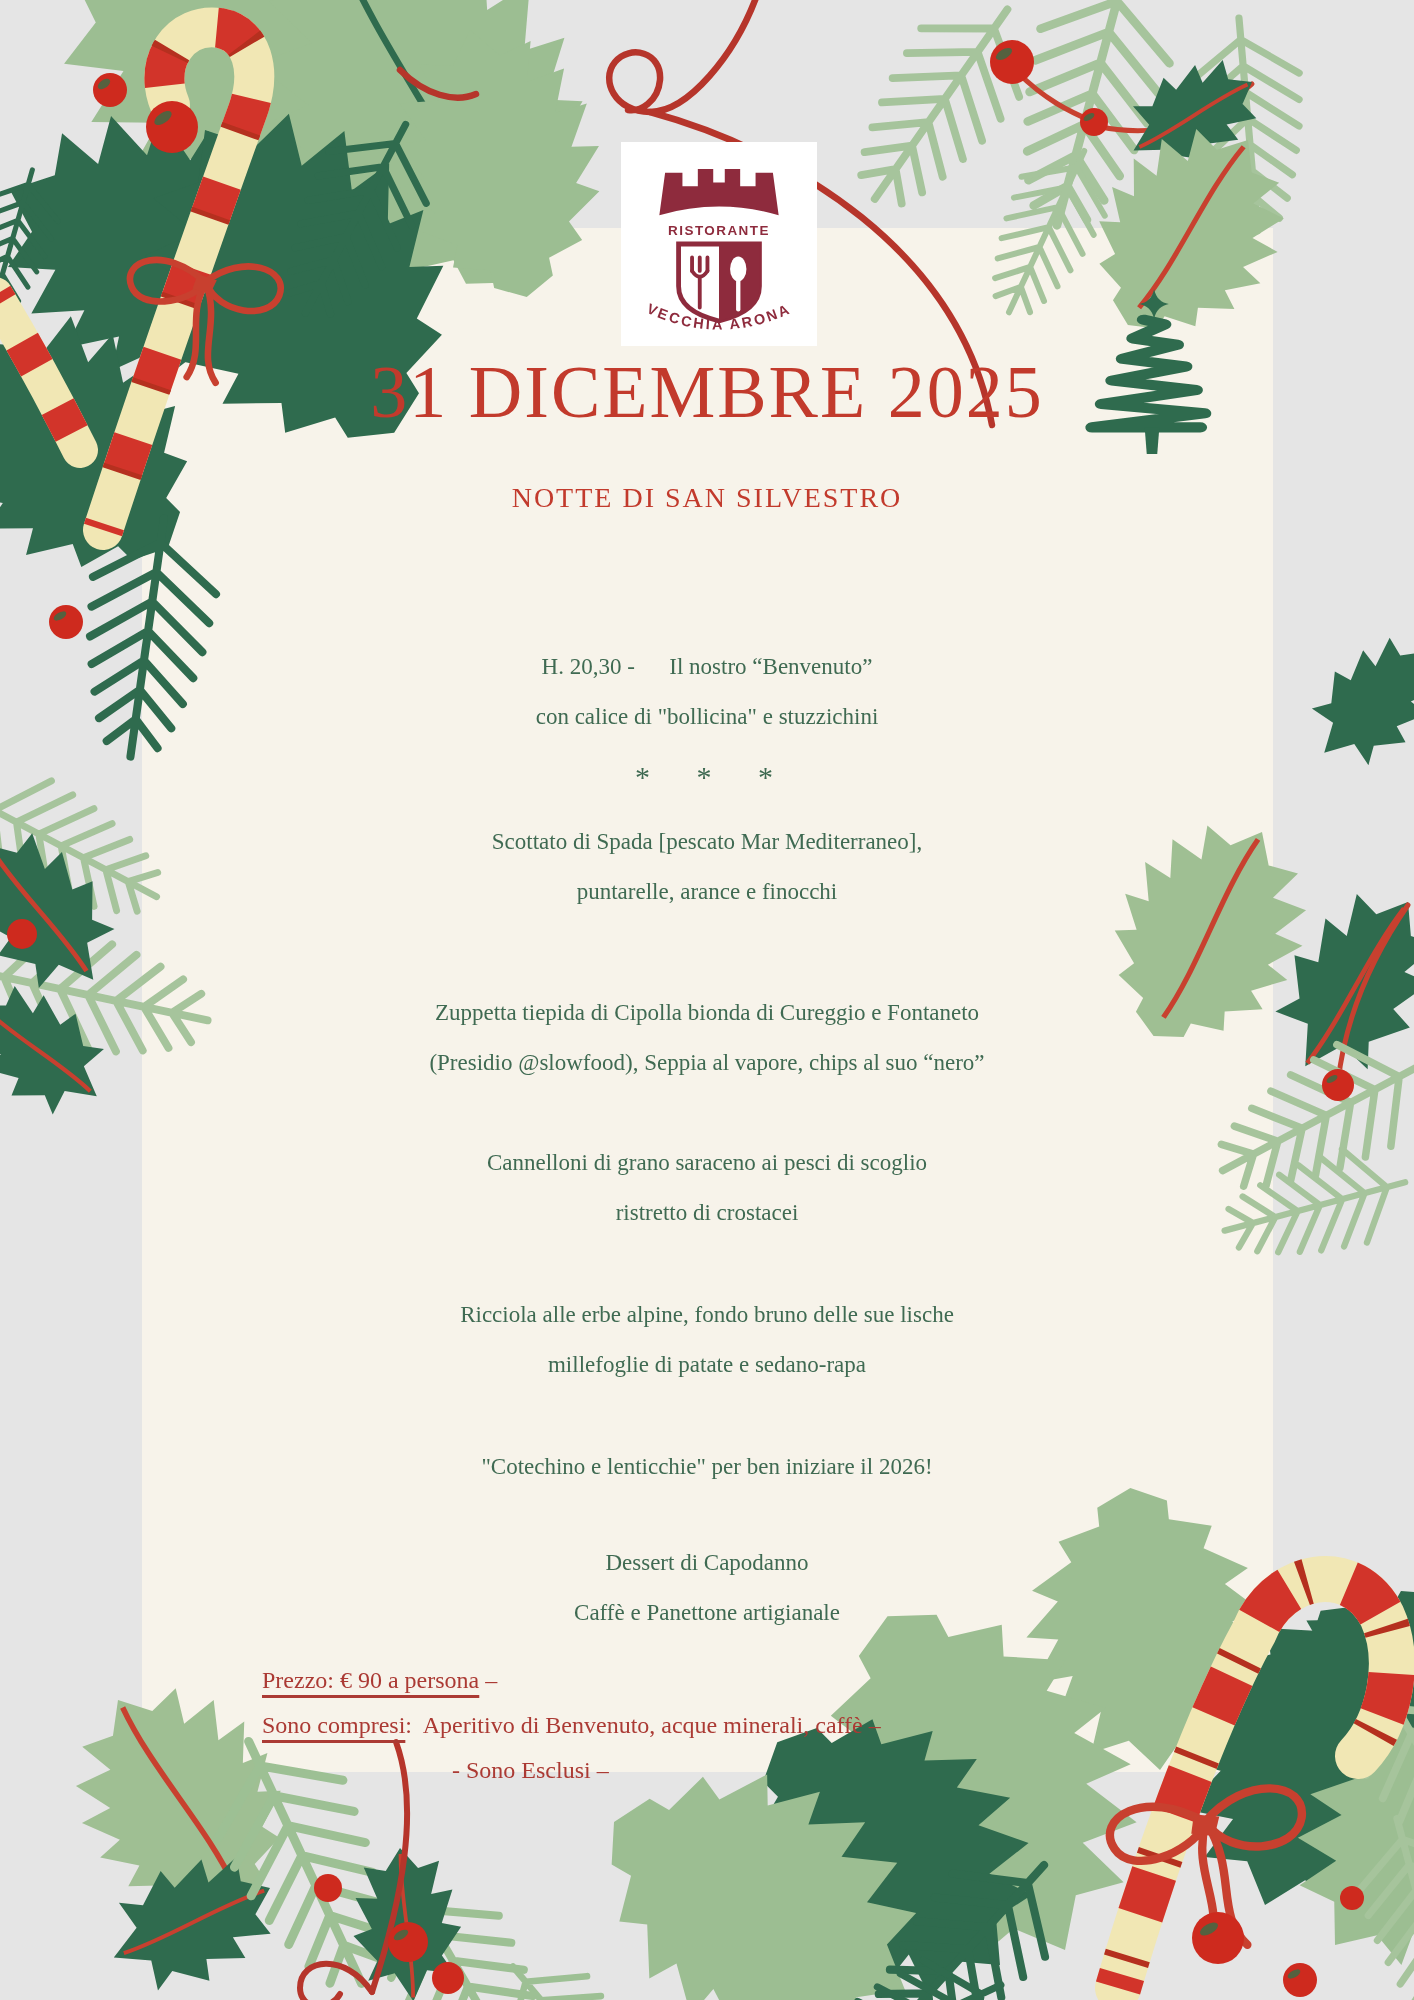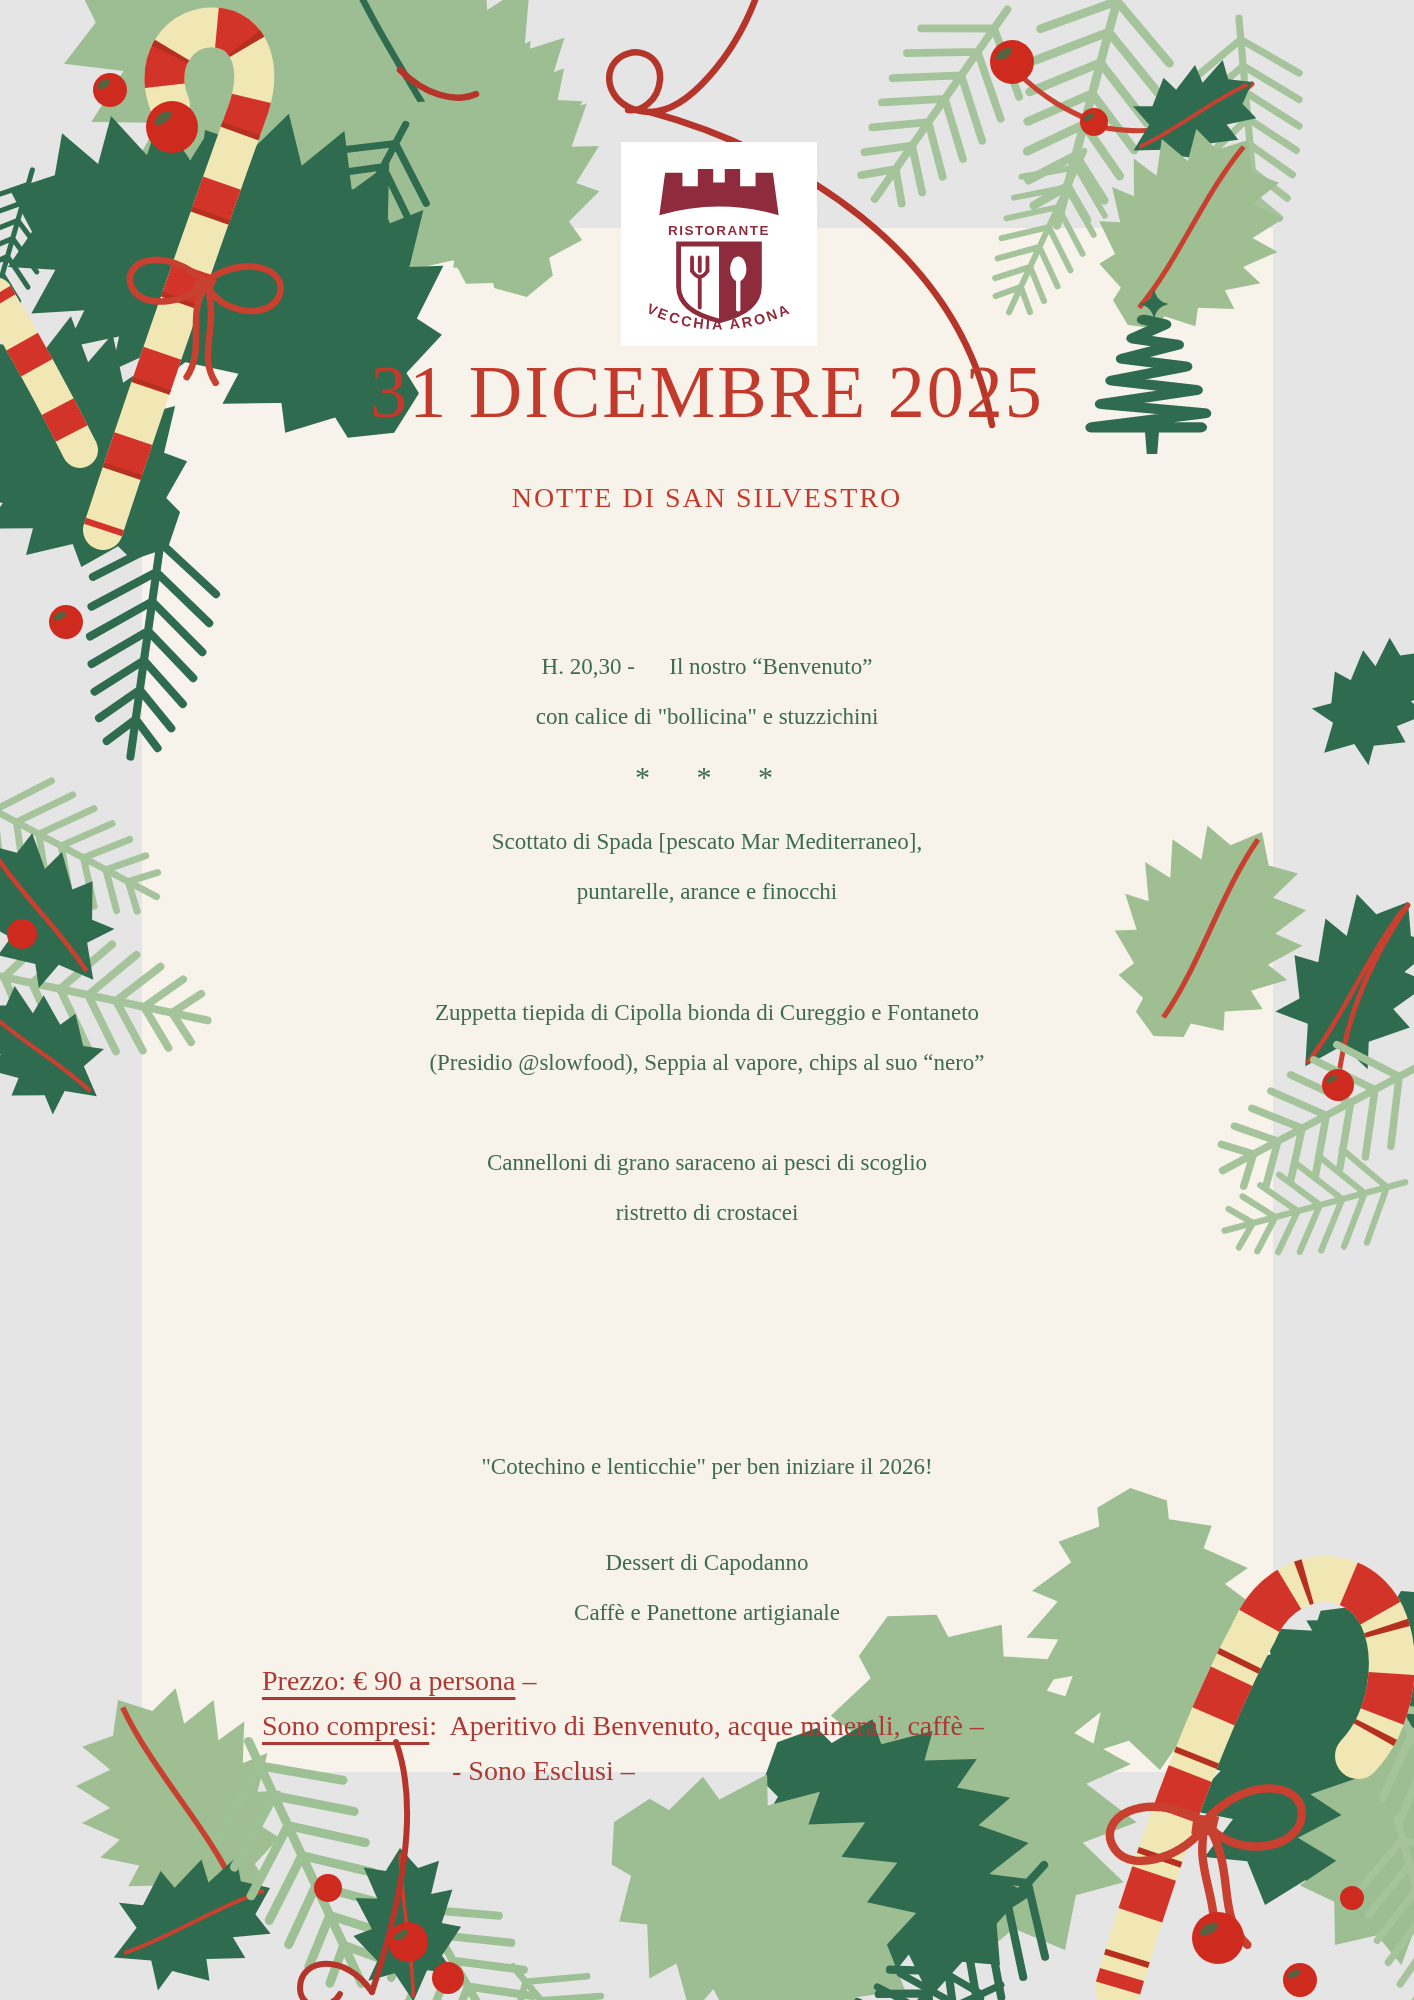--- a/index.html
+++ b/index.html
@@ -29,21 +29,21 @@
   .welcome{top:642px;}
   .stars{top:760px;font-size:30px;letter-spacing:6px;}
   .c0{top:817px;}
   .c1{top:988px;}
   .c2{top:1138px;}
   .c3{top:1290px;}
   .c4{top:1442px;}
   .dessert{top:1538px;}
   .pricing{
     position:absolute;left:262px;top:1658px;z-index:4;
-    font-size:28px;line-height:45px;color:#AB3A34;text-align:left;
+    font-size:24px;line-height:45px;color:#AB3A34;text-align:left;
   }
   .u{text-decoration:underline;text-decoration-thickness:3px;text-underline-offset:7px;}
   .indent{padding-left:190px;}
 </style>
 </head>
 <body>
 
 <div class="page">
 
   <div class="panel"></div>
@@ -240,20 +240,24 @@
   <div class="center green mline c1">
     <div class="t">Zuppetta tiepida di Cipolla bionda di Cureggio e Fontaneto</div>
     <div class="t">(Presidio @slowfood), Seppia al vapore, chips al suo “nero”</div>
   </div>
 
   <div class="center green mline c2">
     <div class="t">Cannelloni di grano saraceno ai pesci di scoglio</div>
     <div class="t">ristretto di crostacei</div>
   </div>
 
+  <div class="center green mline c3">
+    <div class="t">Ricciola alle erbe alpine, fondo bruno delle sue lische</div>
+    <div class="t">millefoglie di patate e sedano-rapa</div>
+  </div>
 
   <div class="center green mline c4">
     <div class="t">"Cotechino e lenticchie" per ben iniziare il 2026!</div>
   </div>
 
   <div class="center green mline dessert">
     <div class="t">Dessert di Capodanno</div>
     <div class="t">Caffè e Panettone artigianale</div>
   </div>
 

